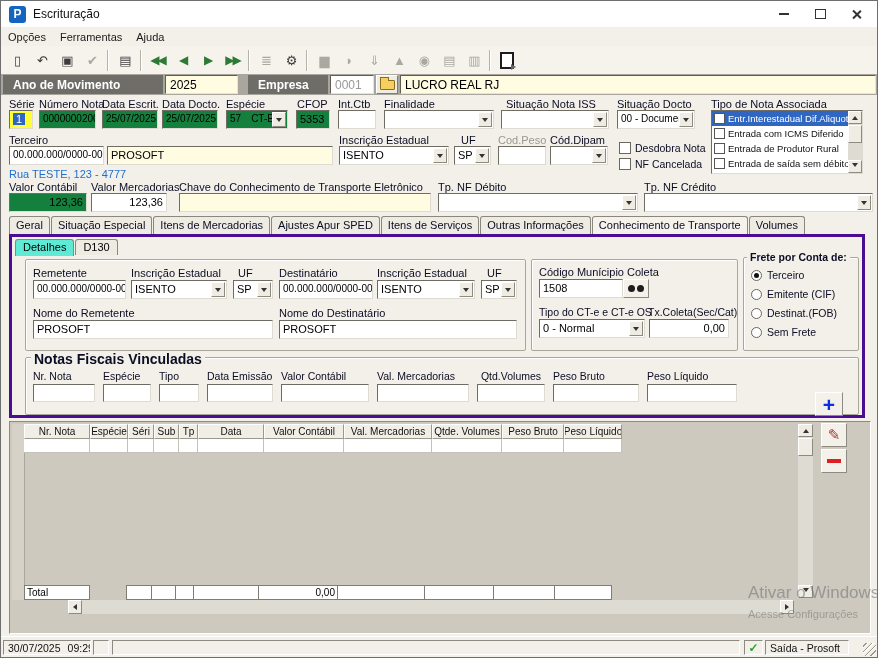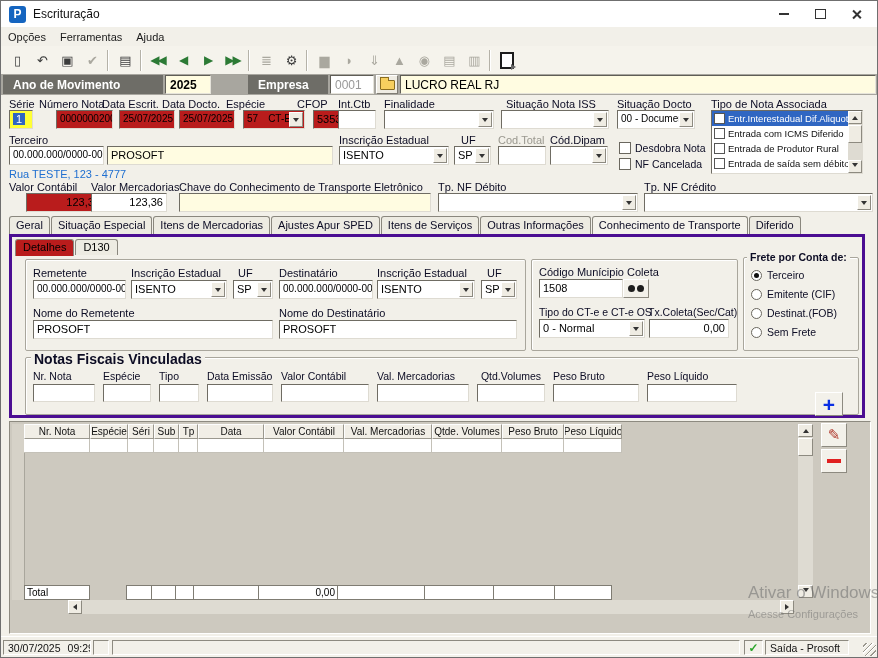--- a/index.html
+++ b/index.html
@@ -29,21 +29,21 @@
   .band{position:absolute;left:0;top:73px;right:0;height:21px;background:#a8a69f;}
   .bandlbl{position:absolute;top:1px;height:19px;background:#6e6d67;color:#fff;font-weight:bold;font-size:12px;display:flex;align-items:center;padding:0 10px;box-sizing:border-box;}
   .bandfield{position:absolute;top:1px;height:19px;box-sizing:border-box;border:1px solid;border-color:#5f5d56 #e5e3da #e5e3da #5f5d56;background:#fff;font-size:12px;padding:2px 4px;white-space:nowrap;overflow:hidden;}
   .folderbtn{position:absolute;top:1px;width:22px;height:19px;background:#efece3;border:1px solid;border-color:#fff #7f7c73 #7f7c73 #fff;display:flex;align-items:center;justify-content:center;box-sizing:border-box;}
   .folder{width:15px;height:10px;position:relative;background:#f6cf5f;border:1px solid #8a6d1f;border-radius:1px;box-sizing:border-box;}
   .folder::before{content:"";position:absolute;left:-1px;top:-4px;width:7px;height:3px;background:#f6cf5f;border:1px solid #8a6d1f;border-bottom:none;}
   
   .lbl{position:absolute;font-size:11px;color:#0c0c24;white-space:nowrap;}
   .lbl.gray{color:#9a988f;}
   .field{position:absolute;height:19px;box-sizing:border-box;border:1px solid;border-color:#6f6c63 #dedbd2 #dedbd2 #6f6c63;background:#fff;font-size:11px;padding:2px 3px;white-space:nowrap;overflow:hidden;color:#000;}
-  .mint{background:#b91c1c;margin-left:17px;} .cream{background:#fffce1;} .yellow{background:#ffff35;}
+  .mint{background:#15803d;} .cream{background:#fffce1;} .yellow{background:#ffff35;}
   .ra{text-align:right;} .fs10{font-size:10px;}
   .sel{background:#2f66c2;color:#fff;padding:0 3px;}
   .dd{padding-right:17px;}
   .ddbtn{position:absolute;top:1px;right:1px;bottom:1px;width:14px;background:#efece3;border:1px solid;border-color:#fff #8d8a80 #8d8a80 #fff;display:flex;align-items:center;justify-content:center;box-sizing:border-box;}
   .t-down{width:0;height:0;border:3px solid transparent;border-top:4px solid #333;margin-top:3px;}
   .t-up{width:0;height:0;border:3px solid transparent;border-bottom:4px solid #333;margin-bottom:3px;}
   .t-left{width:0;height:0;border:3px solid transparent;border-right:4px solid #333;margin-right:3px;}
   .t-right{width:0;height:0;border:3px solid transparent;border-left:4px solid #333;margin-left:3px;}
   .link{position:absolute;font-size:11px;color:#1f6fd0;white-space:nowrap;}
   .cbx{width:10px;height:10px;background:#fff;border:1px solid #6a675e;display:inline-block;flex:none;}
@@ -57,21 +57,21 @@
   .sbar-v{width:14px;background:#dedbd2;display:flex;flex-direction:column;flex:none;}
   .sbtn{height:13px;background:#efece3;border:1px solid;border-color:#fff #8d8a80 #8d8a80 #fff;display:flex;align-items:center;justify-content:center;box-sizing:border-box;flex:none;}
   .strack{flex:1;position:relative;}
   .sthumb{position:absolute;left:0;right:0;top:1px;height:18px;background:#efece3;border:1px solid;border-color:#fff #8d8a80 #8d8a80 #fff;box-sizing:border-box;}
   
   .tabsrow{position:absolute;left:8px;top:215px;display:flex;align-items:flex-end;height:18px;}
   .tab{border:1px solid #8a877e;border-bottom:none;border-radius:3px 3px 0 0;padding:2px 6px 3px 6px;font-size:11px;color:#0c0c24;background:#edebe2;margin-right:1px;white-space:nowrap;}
   .tab.active{background:#f4f2eb;padding-bottom:4px;position:relative;top:1px;}
   .subtabsrow{position:absolute;left:14px;top:237px;display:flex;align-items:flex-end;height:17px;}
   .subtab{border:1px solid #8a877e;border-bottom:none;border-radius:3px 3px 0 0;padding:1px 7px 2px 7px;font-size:11px;background:#edebe2;margin-right:1px;}
-  .subtab.active{background:#b91c1c;padding-bottom:3px;position:relative;top:1px;}
+  .subtab.active{background:#5eead4;padding-bottom:3px;position:relative;top:1px;}
   .purplebox{position:absolute;left:8px;top:233px;width:856px;height:184px;border:3px solid #4b0e92;box-sizing:border-box;}
   .gbox{position:absolute;border:1px solid #a9a69c;border-radius:2px;box-shadow:inset 1px 1px 0 #ffffff;}
   .gtitle{position:absolute;font-size:14px;font-weight:bold;color:#0c0c24;background:#f2f0e9;padding:0 3px;white-space:nowrap;}
   .radio-row{display:flex;align-items:center;gap:5px;font-size:10.5px;color:#0c0c24;margin-bottom:7px;}
   .radio{width:11px;height:11px;border-radius:50%;border:1px solid #6a675e;background:#fff;display:flex;align-items:center;justify-content:center;flex:none;box-sizing:border-box;}
   .radio-row.selected .radio::after{content:"";width:5px;height:5px;border-radius:50%;background:#101010;}
   .binoc{width:16px;height:7px;position:relative;}
   .binoc::before{content:"";position:absolute;left:0;top:0;width:7px;height:7px;border-radius:50%;background:#1d1d1d;box-shadow:9px 0 0 #1d1d1d;}
   .nf-row{position:absolute;left:32px;top:369px;display:flex;gap:8px;}
   .nf-field{display:flex;flex-direction:column;}
@@ -206,21 +206,21 @@
         </div>
       </span>
     <span class="tsep"></span>
     <div class="tbtn">
         <span class="door"></span>
       </div>
   </div>
 
   <div class="band">
     <div class="bandlbl" style="left:2px;width:160px">Ano de Movimento</div>
-    <div class="bandfield cream" style="left:164px;width:46px;font-weight:bold">2025</div>
+    <div class="bandfield cream" style="left:164px;width:73px;font-weight:normal">2025</div>
     <div class="bandlbl" style="left:247px;width:80px">Empresa</div>
     <div class="bandfield" style="left:329px;width:44px;color:#999">0001</div>
     <div class="folderbtn" style="left:375px">
         <span class="folder"></span>
       </div>
     <div class="bandfield cream" style="left:399px;right:1px">LUCRO REAL RJ</div>
   </div>
 
   <div class="lbl" style="left:8px;top:97px">Série</div>
   <div class="lbl" style="left:38px;top:97px">Número Nota</div>
@@ -294,21 +294,21 @@
         </div>
       <div class="sbtn">
           <span class="t-down" style="margin-top:0"></span>
         </div>
     </div>
   </div>
 
   <div class="lbl" style="left:8px;top:133px">Terceiro</div>
   <div class="lbl" style="left:338px;top:133px">Inscrição Estadual</div>
   <div class="lbl" style="left:460px;top:133px">UF</div>
-  <div class="lbl gray" style="left:497px;top:133px">Cod.Total</div>
+  <div class="lbl gray" style="left:497px;top:133px">Cod.Peso</div>
   <div class="lbl" style="left:549px;top:133px">Cód.Dipam</div>
 
   <div class="field fs10" style="left:8px;top:145px;width:95px">00.000.000/0000-00</div>
   <div class="field cream" style="left:106px;top:145px;width:226px">PROSOFT</div>
   <div class="field dd" style="left:338px;top:145px;width:110px">
     <span>ISENTO</span>
     <span class="ddbtn">
         <span class="t-down"></span>
       </span>
   </div>
@@ -360,21 +360,21 @@
 
   <div class="tabsrow">
 
   <div class="tab">Geral</div>
       <div class="tab">Situação Especial</div>
       <div class="tab">Itens de Mercadorias</div>
       <div class="tab">Ajustes Apur SPED</div>
       <div class="tab">Itens de Serviços</div>
       <div class="tab">Outras Informações</div>
       <div class="tab active">Conhecimento de Transporte</div>
-      <div class="tab">Diferido</div>
+      <div class="tab">Volumes</div>
     </div>
 
   <div class="purplebox"></div>
 
   <div class="subtabsrow">
 
   <div class="subtab active">Detalhes</div>
       <div class="subtab">D130</div>
     </div>
 

